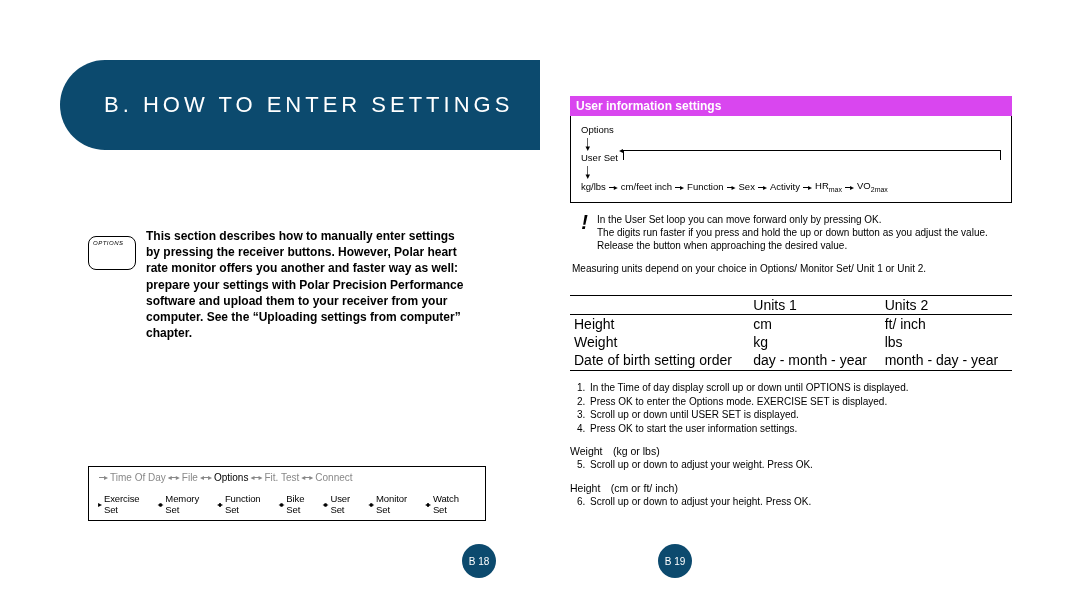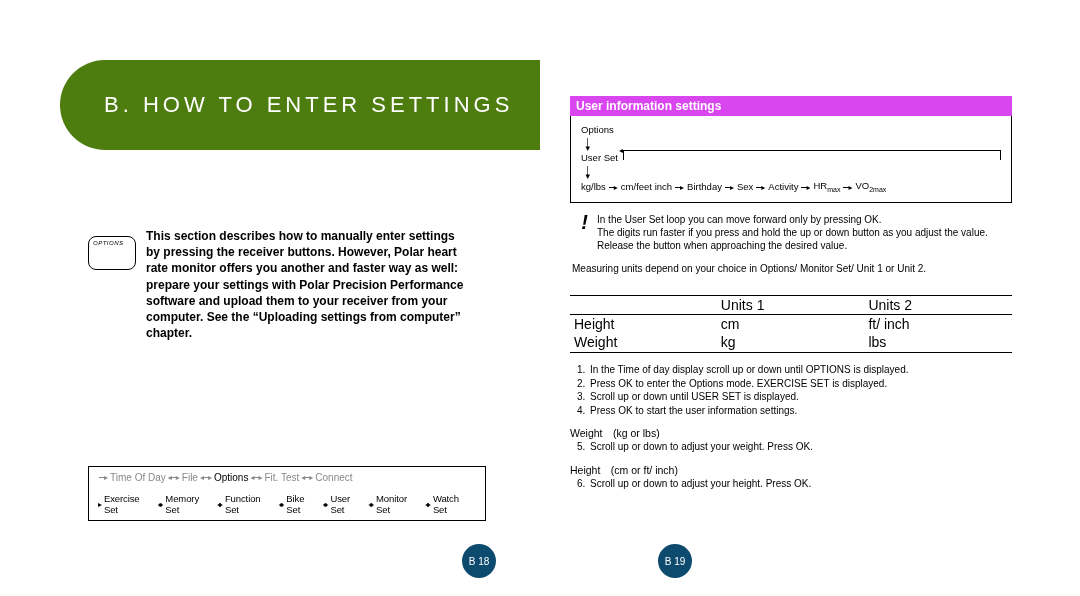--- a/index.html
+++ b/index.html
@@ -21,21 +21,21 @@
     width: 50%;
     height: 100%;
     position: relative;
     padding: 0;
   }
   
   .black-band {
     position: absolute;
     left: 60px; top: 60px; right: 0;
     height: 90px;
-    background: #4d7c0f;
+    background: #0c4a6e;
     border-top-left-radius: 45px;
     border-bottom-left-radius: 45px;
     display: flex;
     align-items: center;
     padding-left: 44px;
   }
   .band-title {
     color: #fff;
     font-size: 22px;
     letter-spacing: 4px;
@@ -232,21 +232,21 @@
         <div class="darrow">│<span>▾</span></div>
         <div class="uf-row">
           <span>kg/lbs</span>
           <span class="arr rtri">
               <span class="line"></span>
             </span>
           <span>cm/feet inch</span>
           <span class="arr rtri">
               <span class="line"></span>
             </span>
-          <span>Birthday</span>
+          <span>Function</span>
           <span class="arr rtri">
               <span class="line"></span>
             </span>
           <span>Sex</span>
           <span class="arr rtri">
               <span class="line"></span>
             </span>
           <span>Activity</span>
           <span class="arr rtri">
               <span class="line"></span>
@@ -279,20 +279,25 @@
         <tr>
           <td>Height</td>
           <td>cm</td>
           <td>ft/ inch</td>
         </tr>
         <tr>
           <td>Weight</td>
           <td>kg</td>
           <td>lbs</td>
         </tr>
+        <tr>
+          <td>Date of birth setting order</td>
+          <td>day - month - year</td>
+          <td>month - day - year</td>
+        </tr>
       </tbody>
         </table>
 
       <ol class="steps">
         <li>In the Time of day display scroll up or down until OPTIONS is displayed.</li>
         <li>Press OK to enter the Options mode. EXERCISE SET is displayed.</li>
         <li>Scroll up or down until USER SET is displayed.</li>
         <li>Press OK to start the user information settings.</li>
       </ol>
 

